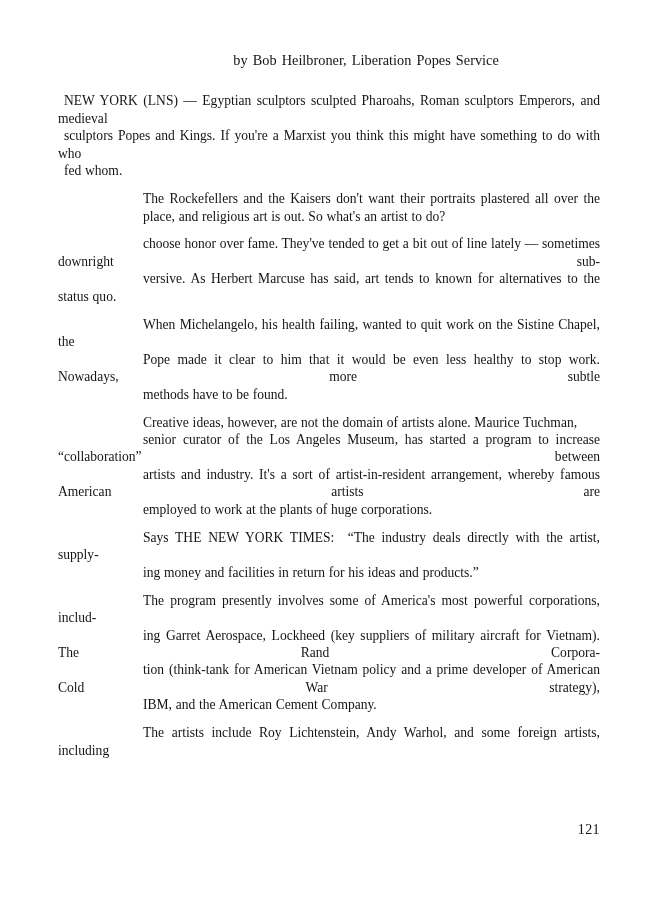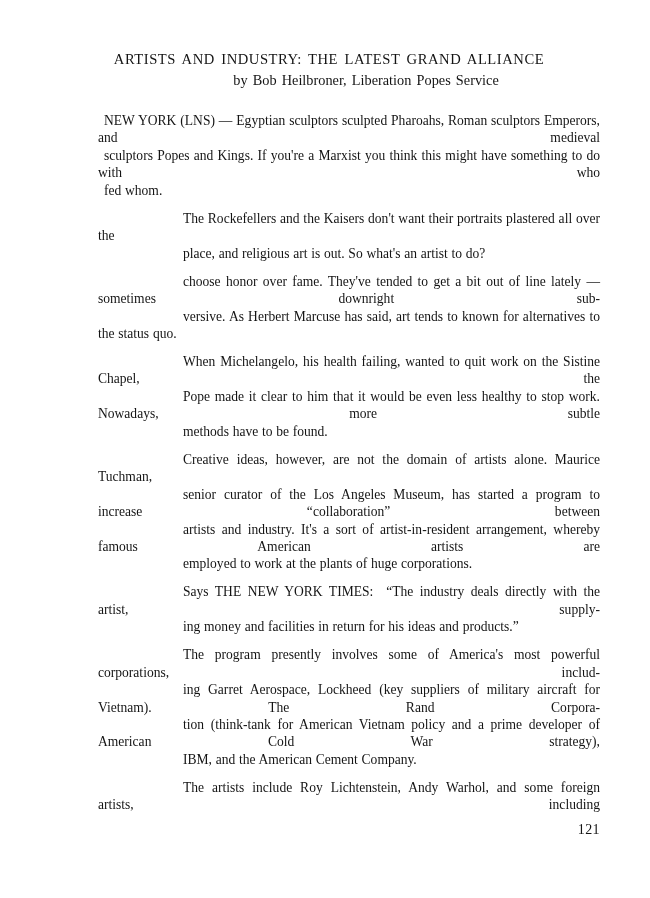--- a/index.html
+++ b/index.html
@@ -63,21 +63,20 @@
   }
   .para.lead {
     text-indent: 6px;
   }
   
   .para .ln {
     display: block;
     text-align: justify;
     text-align-last: justify;
     white-space: pre-wrap;
-    margin-left: 40px;
   }
   .para .ln.last {
     text-align-last: left;
   }
   .para .ln.ragged {
     text-align-last: left;
   }
   
   .page-number {
     position: absolute;
@@ -88,21 +87,20 @@
   }
 </style>
 </head>
 <body>
 
 <div id="page">
 
   <div class="content">
 
     <div class="title-block">
-      <div class="doc-title">ARTISTS AND INDUSTRY:  THE LATEST GRAND ALLIANCE</div>
       <div class="doc-byline">by Bob Heilbroner, Liberation Popes Service</div>
     </div>
 
     <div id="body-text">
         <p class="para lead">
           <span class="ln" style="text-indent: 6px;">NEW YORK (LNS) — Egyptian sculptors sculpted Pharoahs, Roman sculptors Emperors, and medieval</span>
           <span class="ln">sculptors Popes and Kings. If you're a Marxist you think this might have something to do with who</span>
           <span class="ln last">fed whom.</span>
         </p>
         <p class="para indent">

